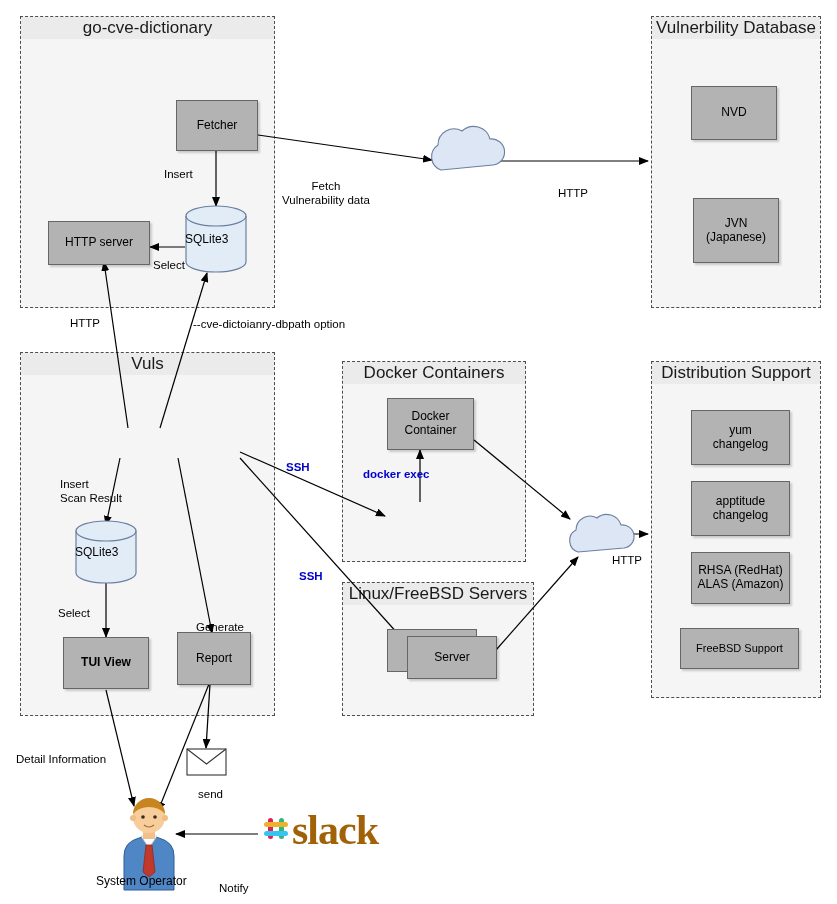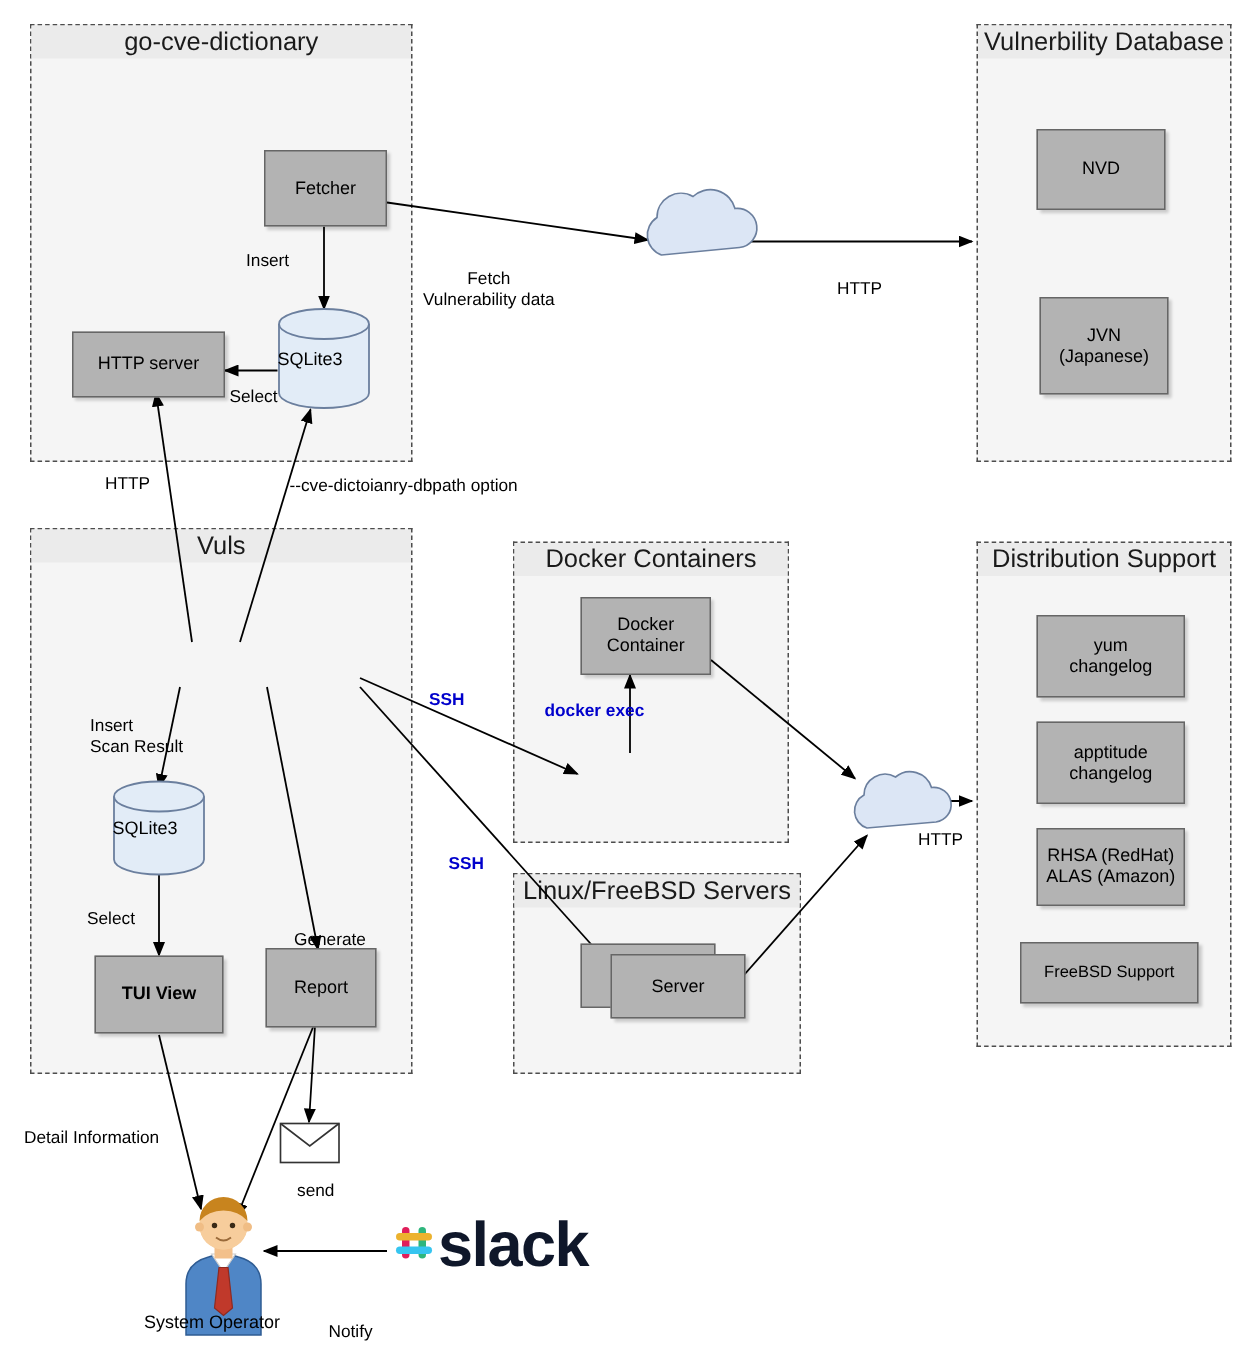--- a/index.html
+++ b/index.html
@@ -82,23 +82,23 @@
     top: 50%;
     transform: translateY(-50%);
     text-align: left;
     font-size: 12px;
     color: #000;
   }
   .slack {
     position: absolute;
     font-size: 42px;
     font-weight: bold;
-    color: #0f172a;
+    color: #a16207;
     letter-spacing: -1px;
-    font-family: Liberation Sans, sans-serif;
+    font-family: Liberation Serif, serif;
   }
 </style>
 </head>
 <body>
 
 <div id="canvas">
 
   <div class="grp" style="left:20px; top:16px; width:255px; height:292px;">
     <div class="grp-title">go-cve-dictionary</div>
   </div>

